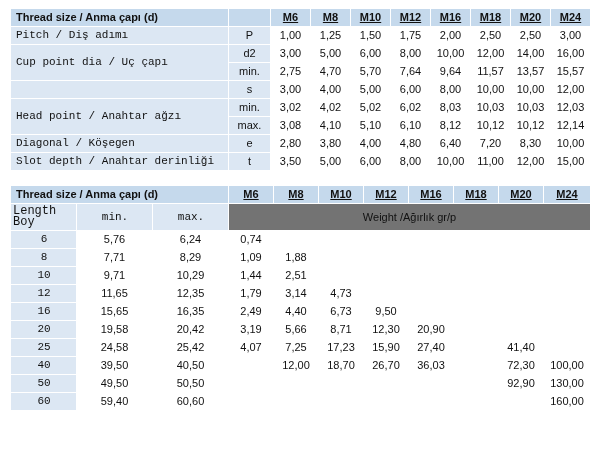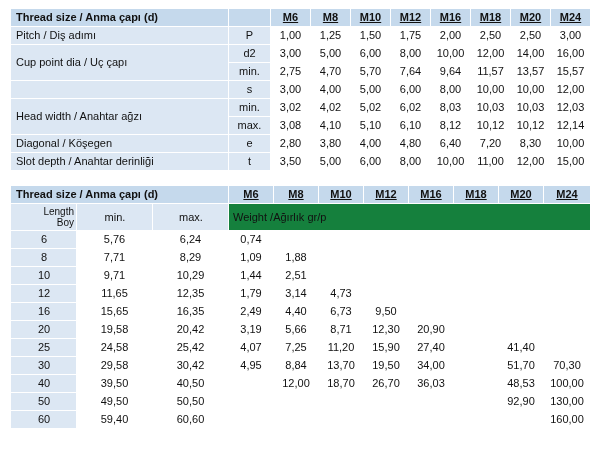--- a/index.html
+++ b/index.html
@@ -38,20 +38,21 @@
     line-height: 13px;
     height: 15px;
     vertical-align: middle;
     white-space: nowrap;
     overflow: hidden;
   }
   .lbl {
     background: #dce7f3;
     text-align: left;
     padding-left: 5px;
+    font-family: Liberation Mono, monospace;
   }
   .lbl-b {
     background: #c5d9ec;
     text-align: left;
     padding-left: 5px;
     font-weight: bold;
   }
   .sym {
     background: #dce7f3;
     text-align: center;
@@ -64,28 +65,28 @@
     text-decoration: underline;
   }
   .val {
     background: #ffffff;
     text-align: center;
   }
   .center {
     text-align: center;
   }
   .weight-hdr {
-    background: #15803d;
-    text-align: left;
+    background: #737373;
+    text-align: center;
     font-weight: normal;
   }
   .twoline {
     line-height: 11px;
-    font-size: 10px;
-    text-align: right;
+    font-size: 12px;
+    text-align: left;
     padding: 0 2px;
   }
 </style>
 </head>
 <body>
 
 <div class="page">
 
   <table class="top-table">
     <colgroup>
@@ -159,21 +160,21 @@
         <td class="val">4,00</td>
         <td class="val">5,00</td>
         <td class="val">6,00</td>
         <td class="val">8,00</td>
         <td class="val">10,00</td>
         <td class="val">10,00</td>
         <td class="val">12,00</td>
       </tr>
 
       <tr>
-        <td class="lbl" rowspan="2">Head width / Anahtar ağzı</td>
+        <td class="lbl" rowspan="2">Head point / Anahtar ağzı</td>
         <td class="sym">min.</td>
         <td class="val">3,02</td>
         <td class="val">4,02</td>
         <td class="val">5,02</td>
         <td class="val">6,02</td>
         <td class="val">8,03</td>
         <td class="val">10,03</td>
         <td class="val">10,03</td>
         <td class="val">12,03</td>
       </tr>
@@ -338,54 +339,41 @@
         <td class="val"></td>
         <td class="val"></td>
       </tr>
 
       <tr>
         <td class="lbl center">25</td>
         <td class="val">24,58</td>
         <td class="val">25,42</td>
         <td class="val">4,07</td>
         <td class="val">7,25</td>
-        <td class="val">11,20</td>
+        <td class="val">17,23</td>
         <td class="val">15,90</td>
         <td class="val">27,40</td>
         <td class="val"></td>
         <td class="val">41,40</td>
         <td class="val"></td>
       </tr>
 
-      <tr>
-        <td class="lbl center">30</td>
-        <td class="val">29,58</td>
-        <td class="val">30,42</td>
-        <td class="val">4,95</td>
-        <td class="val">8,84</td>
-        <td class="val">13,70</td>
-        <td class="val">19,50</td>
-        <td class="val">34,00</td>
-        <td class="val"></td>
-        <td class="val">51,70</td>
-        <td class="val">70,30</td>
-      </tr>
 
 
       <tr>
         <td class="lbl center">40</td>
         <td class="val">39,50</td>
         <td class="val">40,50</td>
         <td class="val"></td>
         <td class="val">12,00</td>
         <td class="val">18,70</td>
         <td class="val">26,70</td>
         <td class="val">36,03</td>
         <td class="val"></td>
-        <td class="val">48,53</td>
+        <td class="val">72,30</td>
         <td class="val">100,00</td>
       </tr>
 
 
       <tr>
         <td class="lbl center">50</td>
         <td class="val">49,50</td>
         <td class="val">50,50</td>
         <td class="val"></td>
         <td class="val"></td>

